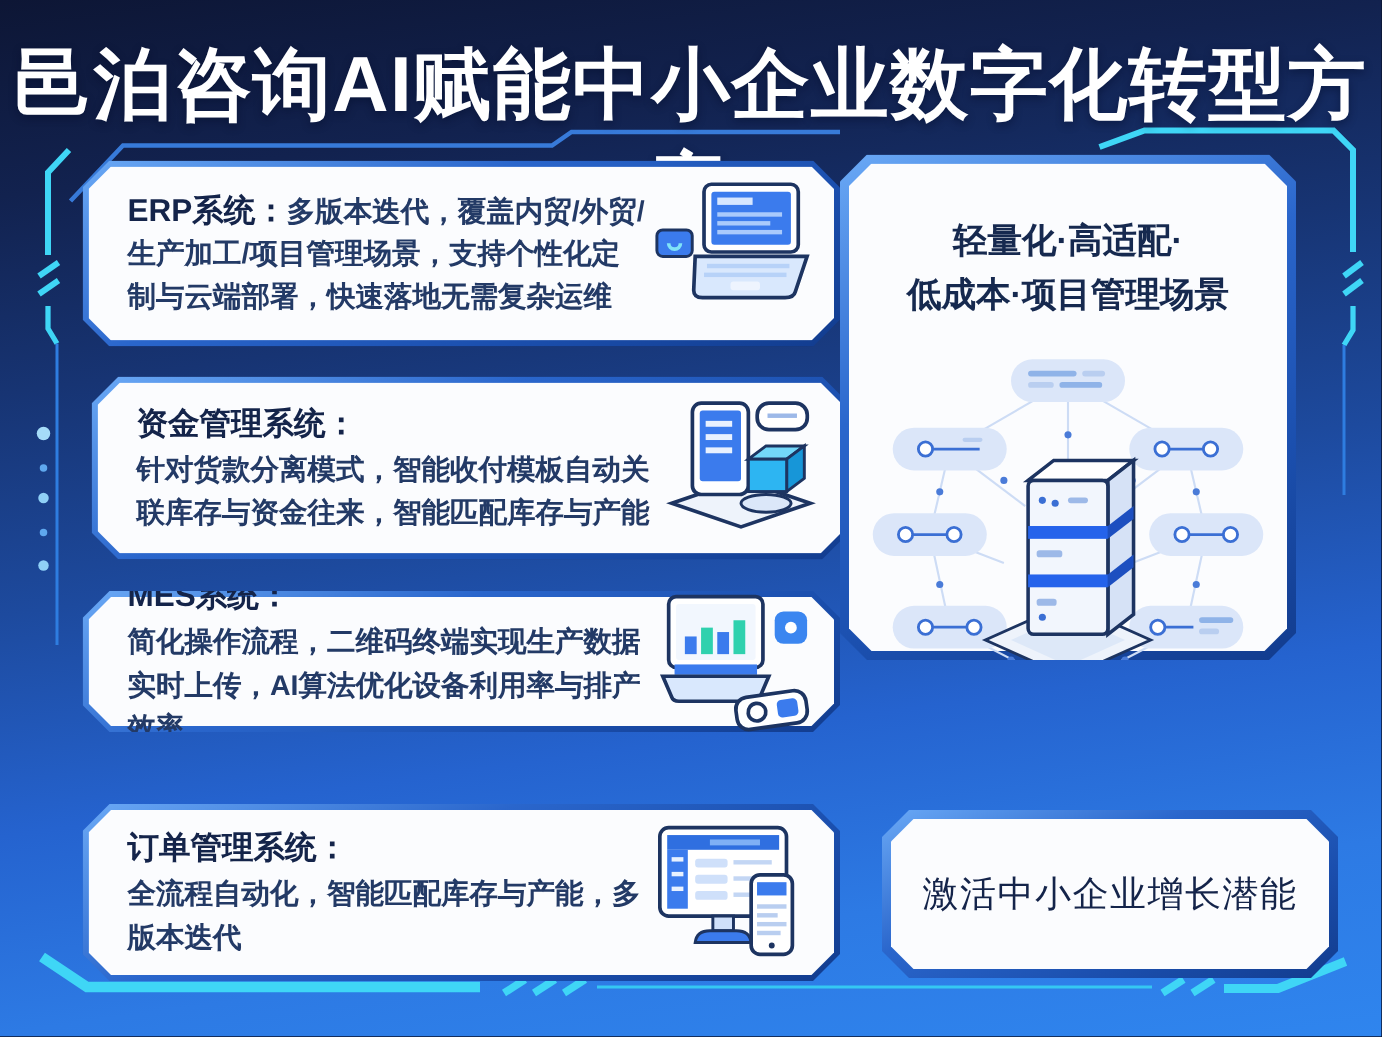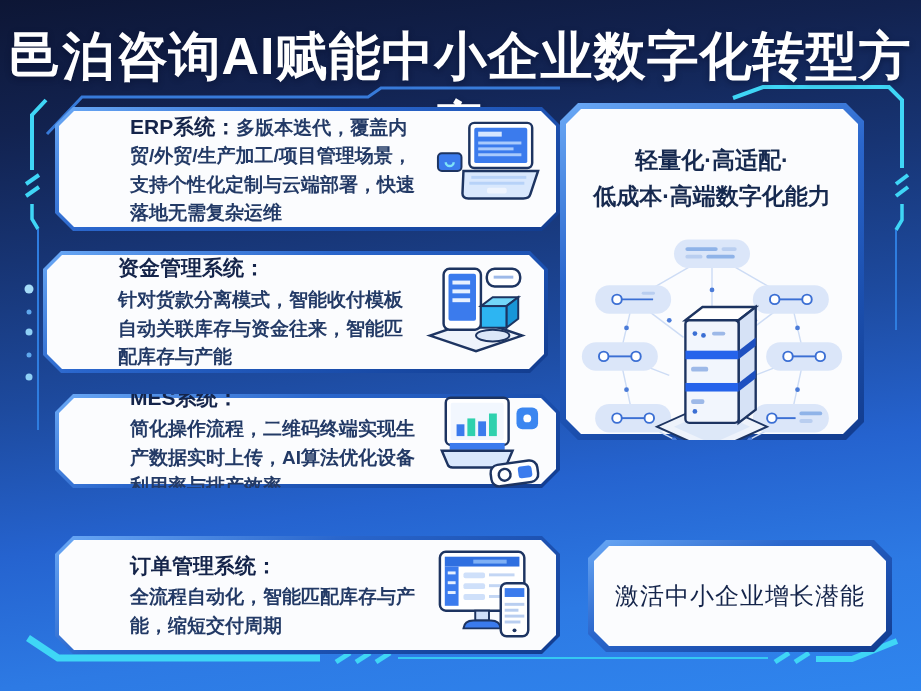--- a/index.html
+++ b/index.html
@@ -20,21 +20,21 @@
     background:linear-gradient(155deg,#6aa9f6 0%,#2a66cc 38%,#1b4fae 70%,#123c8e 100%);
     clip-path:polygon(18px 0,calc(100% - 18px) 0,100% 18px,100% calc(100% - 18px),calc(100% - 18px) 100%,18px 100%,0 calc(100% - 18px),0 18px);
     filter:drop-shadow(0 7px 10px rgba(2,18,60,.38));
   }
   .card-white{
     position:absolute;inset:4px;background:#fbfcfe;
     clip-path:polygon(15px 0,calc(100% - 15px) 0,100% 15px,100% calc(100% - 15px),calc(100% - 15px) 100%,15px 100%,0 calc(100% - 15px),0 15px);
   }
   .frame.right .card-white{inset:6px;}
   
-  .card-inner{position:absolute;inset:4px;display:flex;align-items:center;padding:10px 14px 10px 26px;box-sizing:border-box;margin-left:45px;}
+  .card-inner{position:absolute;inset:4px;display:flex;align-items:center;padding:10px 14px 10px 26px;box-sizing:border-box;}
   .card-text{flex:1;color:#233a66;font-size:19px;line-height:1.5;font-weight:600;}
   .card-heading{display:block;color:#14244a;font-size:21px;font-weight:800;margin-bottom:2px;}
   .card.inline-title .card-heading{display:inline;margin:0;}
   .card-icon{width:108px;height:100px;flex:0 0 108px;margin-left:4px;}
   
   .hl-heading{margin-top:34px;text-align:center;color:#16294f;font-size:23px;font-weight:900;line-height:1.55;}
   .hl-illustration{display:block;margin:14px auto 0;}
   .bottom-text{position:absolute;inset:6px;display:flex;align-items:center;justify-content:center;
     color:#14244a;font-size:24px;font-weight:400;letter-spacing:1px;}
 </style>
@@ -103,21 +103,21 @@
         <rect x="45" y="28" width="36" height="3" fill="#a9cafc"></rect>
         <rect x="45" y="34" width="44" height="3" fill="#a9cafc"></rect>
         <path d="M30,52 L106,52 L98,76 Q97,80 91,80 L35,80 Q29,80 29,75 Z" fill="#d9e8fd" stroke="#1d3461" stroke-width="2.5"></path>
         <rect x="38" y="57" width="56" height="3" fill="#b7d2f8"></rect>
         <rect x="36" y="63" width="56" height="3" fill="#b7d2f8"></rect>
         <rect x="54" y="69" width="20" height="6" rx="2" fill="#eef4fe"></rect>
       </svg>
     </div>
   </div>
 
-  <div class="frame card" style="left:43px;top:251px;width:505px;height:122px;font-family:Liberation Serif, serif;">
+  <div class="frame card" style="left:61px;top:251px;width:505px;height:122px;">
     <div class="card-white"></div>
     <div class="card-inner">
       <div class="card-text">
         <span class="card-heading">资金管理系统：</span><span>针对货款分离模式，智能收付模板自动关联库存与资金往来，智能匹配库存与产能</span>
       </div>
       <svg class="card-icon" viewBox="0 0 110 100">
         <path d="M8,74 L55,58 L102,74 L55,90 Z" fill="#eef3fb" stroke="#1d3461" stroke-width="2.5"></path>
         <rect x="22" y="6" width="38" height="62" rx="6" fill="#ffffff" stroke="#1d3461" stroke-width="2.5"></rect>
         <rect x="27" y="11" width="28" height="48" rx="2" fill="#3b7bed"></rect>
         <rect x="31" y="18" width="18" height="4" fill="#e8f1ff"></rect>
@@ -156,21 +156,21 @@
           <rect x="86" y="77" width="14" height="12" rx="3" fill="#3b7bed"></rect>
         </g>
       </svg>
     </div>
   </div>
 
   <div class="frame card" style="left:55px;top:536px;width:505px;height:118px;">
     <div class="card-white"></div>
     <div class="card-inner">
       <div class="card-text">
-        <span class="card-heading">订单管理系统：</span><span>全流程自动化，智能匹配库存与产能，缩短交付周期</span>
+        <span class="card-heading">订单管理系统：</span><span>全流程自动化，智能匹配库存与产能，多版本迭代</span>
       </div>
       <svg class="card-icon" viewBox="0 0 110 100">
         <rect x="6" y="6" width="86" height="60" rx="6" fill="#ffffff" stroke="#1d3461" stroke-width="2.5"></rect>
         <rect x="11" y="11" width="76" height="10" fill="#2f6fe0"></rect>
         <rect x="40" y="14" width="34" height="4" fill="#7fb0f5"></rect>
         <rect x="11" y="21" width="14" height="40" fill="#3b7bed"></rect>
         <rect x="14" y="26" width="8" height="3" fill="#e8f1ff"></rect>
         <rect x="14" y="36" width="8" height="3" fill="#e8f1ff"></rect>
         <rect x="14" y="46" width="8" height="3" fill="#e8f1ff"></rect>
         <rect x="30" y="27" width="22" height="6" rx="2" fill="#cfe0fa"></rect>
@@ -191,21 +191,21 @@
         <circle cx="82" cy="86" r="2" fill="#1d3461"></circle>
       </svg>
     </div>
   </div>
 
   <div class="frame right" style="left:560px;top:103px;width:304px;height:337px;">
     <div class="card-white"></div>
     <div style="position:absolute;inset:6px;">
       <div class="hl-heading">
         <span>轻量化·高适配·</span><br>
-        <span>低成本·高端数字化能力</span>
+        <span>低成本·项目管理场景</span>
       </div>
       <svg class="hl-illustration" width="266" height="252" viewBox="0 0 280 255">
 
         <g stroke="#cddcf5" stroke-width="1.5" fill="none">
           <path d="M140,22 L57,70"></path>
             <path d="M140,22 L223,70"></path>
           <path d="M57,70 L43,130"></path>
             <path d="M223,70 L237,130"></path>
           <path d="M43,130 L57,195"></path>
             <path d="M237,130 L223,195"></path>

